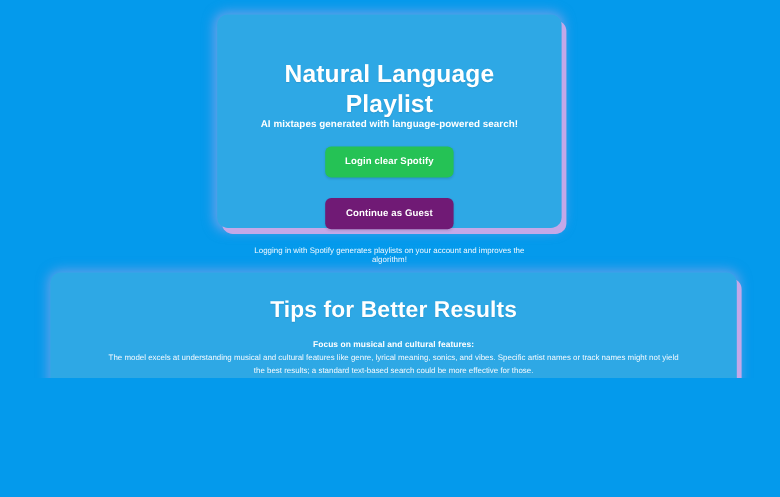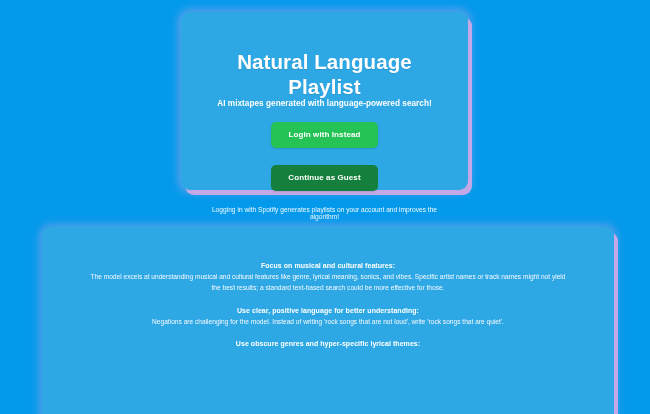--- a/index.html
+++ b/index.html
@@ -13,21 +13,21 @@
   body {
     background: #049aec;
     font-family: "Liberation Sans", sans-serif;
     color: #ffffff;
     -webkit-font-smoothing: antialiased;
   }
 
   .page {
     position: relative;
     width: 650px;
-    height: 414px;
+    height: 315px;
     overflow: hidden;
   }
 
   
 
   .hero-card {
     position: absolute;
     left: 181px;
     top: 12px;
     width: 287px;
@@ -71,21 +71,21 @@
     line-height: 1;
   }
 
   .btn-spotify {
     background: #25c255;
     padding: 9px 17px 9px 17px;
     box-shadow: 0 1px 2px rgba(0,0,0,0.12);
   }
 
   .btn-guest {
-    background: #15803d;
+    background: #701a75;
     padding: 9px 17px 9px 17px;
     margin-top: 17px;
     box-shadow: 0 1px 2px rgba(0,0,0,0.10);
   }
 
   .hero-note {
     font-size: 6.6px;
     margin-top: 15px;
     color: #f2f9ff;
     letter-spacing: 0.02px;
@@ -150,32 +150,33 @@
 <body>
 
 <div class="page">
 
   <div class="hero-card">
     <h1 class="hero-title">Natural Language Playlist</h1>
 
     <p class="hero-subtitle">AI mixtapes generated with language-powered search!</p>
 
     <div class="btn-row">
-      <button class="btn btn-spotify">Login with Instead</button>
+      <button class="btn btn-spotify">Login clear Spotify</button>
     </div>
 
     <div>
       <button class="btn btn-guest">Continue as Guest</button>
     </div>
 
     <p class="hero-note">Logging in with Spotify generates playlists on your account and improves the algorithm!</p>
   </div>
 
   <div class="info-card">
 
+    <h2 class="section-title">Tips for Better Results</h2>
 
     <div class="tip">
       <div class="tip-heading">Focus on musical and cultural features:</div>
       <div class="tip-body">The model excels at understanding musical and cultural features like genre, lyrical meaning, sonics, and vibes. Specific artist names or track names might not yield the best results; a standard text-based search could be more effective for those.</div>
     </div>
 
     <div class="tip">
       <div class="tip-heading">Use clear, positive language for better understanding:</div>
       <div class="tip-body">Negations are challenging for the model. Instead of writing 'rock songs that are not loud', write 'rock songs that are quiet'.</div>
     </div>

